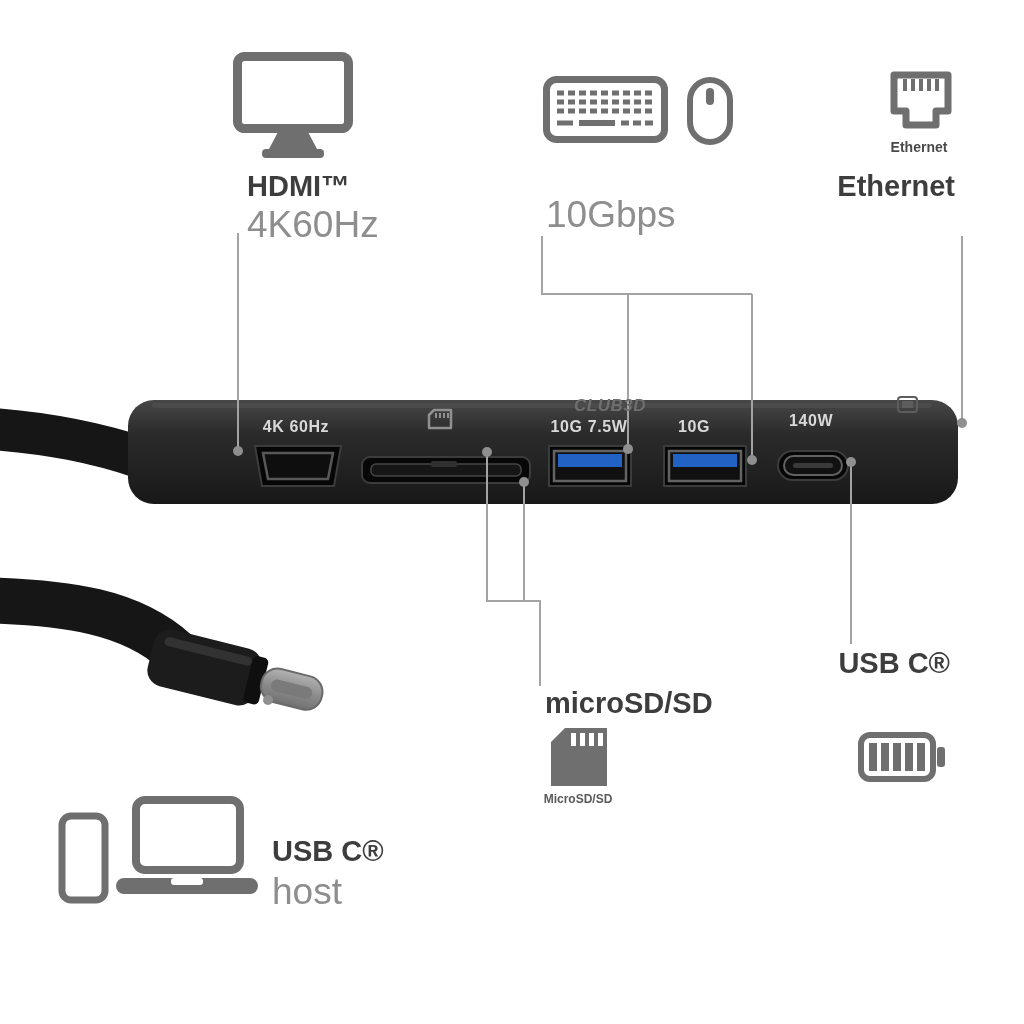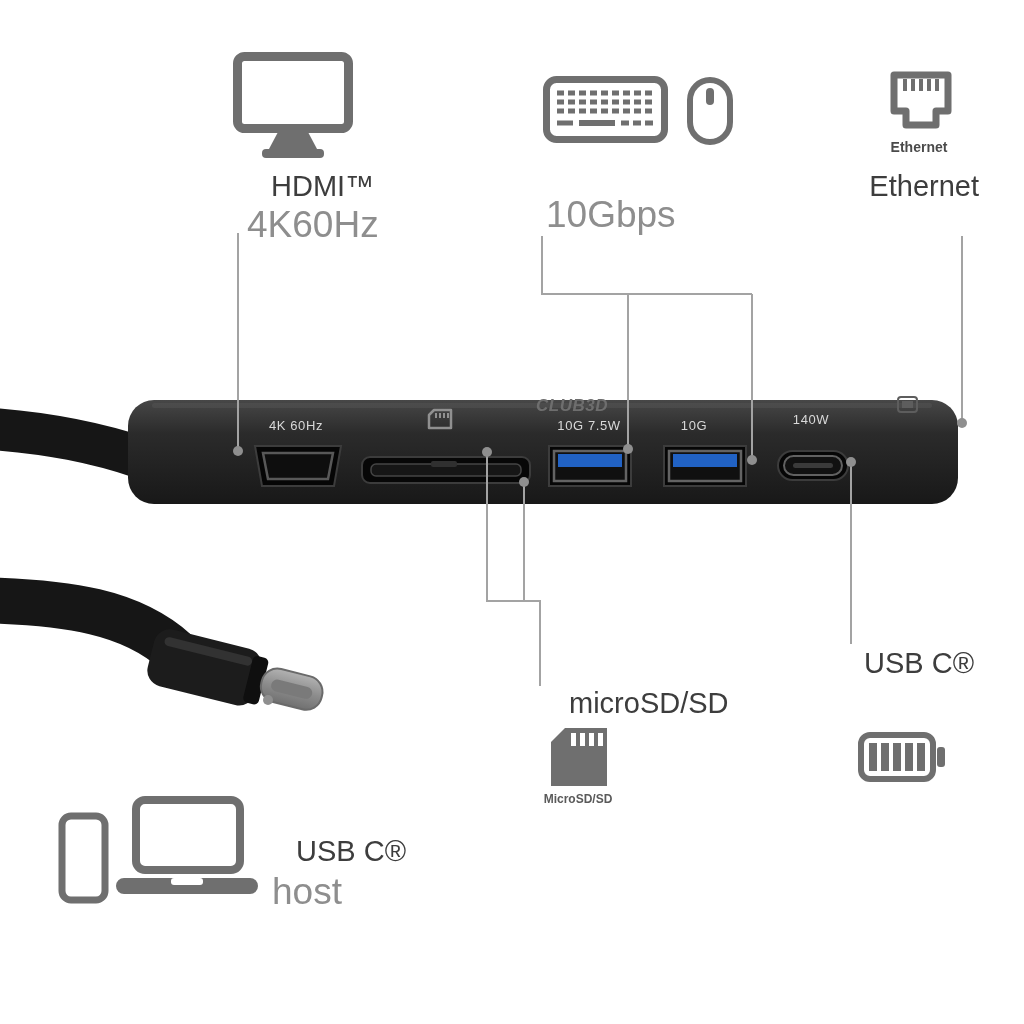--- a/index.html
+++ b/index.html
@@ -1,26 +1,26 @@
 <!DOCTYPE html>
 <html><head>
 <meta charset="utf-8">
 <style>
   html,body{margin:0;padding:0;background:#ffffff;}
   .canvas{position:relative;width:1024px;height:1024px;background:#ffffff;overflow:hidden;
           font-family:"Liberation Sans",sans-serif;}
   .art{position:absolute;left:0;top:0;}
-  .t-head{position:absolute;font-weight:normal;font-size:29px;color:#3d3d3d;white-space:nowrap;line-height:1.1;margin-left:24px;}
+  .t-head{position:absolute;font-weight:bold;font-size:29px;color:#3d3d3d;white-space:nowrap;line-height:1.1;}
   .t-sub{position:absolute;font-weight:normal;font-size:37px;color:#8e8e8e;white-space:nowrap;line-height:1.1;}
   .t-right{width:220px;text-align:right;}
   .t-cap{position:absolute;font-weight:bold;font-size:14px;color:#4a4a4a;text-align:center;width:120px;white-space:nowrap;}
   .t-cap-sm{position:absolute;font-weight:bold;font-size:12px;color:#5a5a5a;text-align:center;width:120px;white-space:nowrap;}
-  .t-port{position:absolute;font-weight:normal;font-size:13px;color:#d9d9d9;text-align:center;width:100px;
+  .t-port{position:absolute;font-weight:bold;font-size:16px;color:#d9d9d9;text-align:center;width:100px;
           letter-spacing:0.6px;white-space:nowrap;}
-  .t-brand{position:absolute;font-weight:bold;font-style:italic;font-size:17px;color:#6e6e6e;text-align:left;
+  .t-brand{position:absolute;font-weight:bold;font-style:italic;font-size:17px;color:#6e6e6e;text-align:right;
            width:110px;letter-spacing:0.5px;white-space:nowrap;}
 </style>
 </head>
 <body>
 
 <div class="canvas">
 
   <svg class="art" width="1024" height="1024" viewBox="0 0 1024 1024">
     <defs>
       <linearGradient id="gDev" x1="0" y1="0" x2="0" y2="1">

